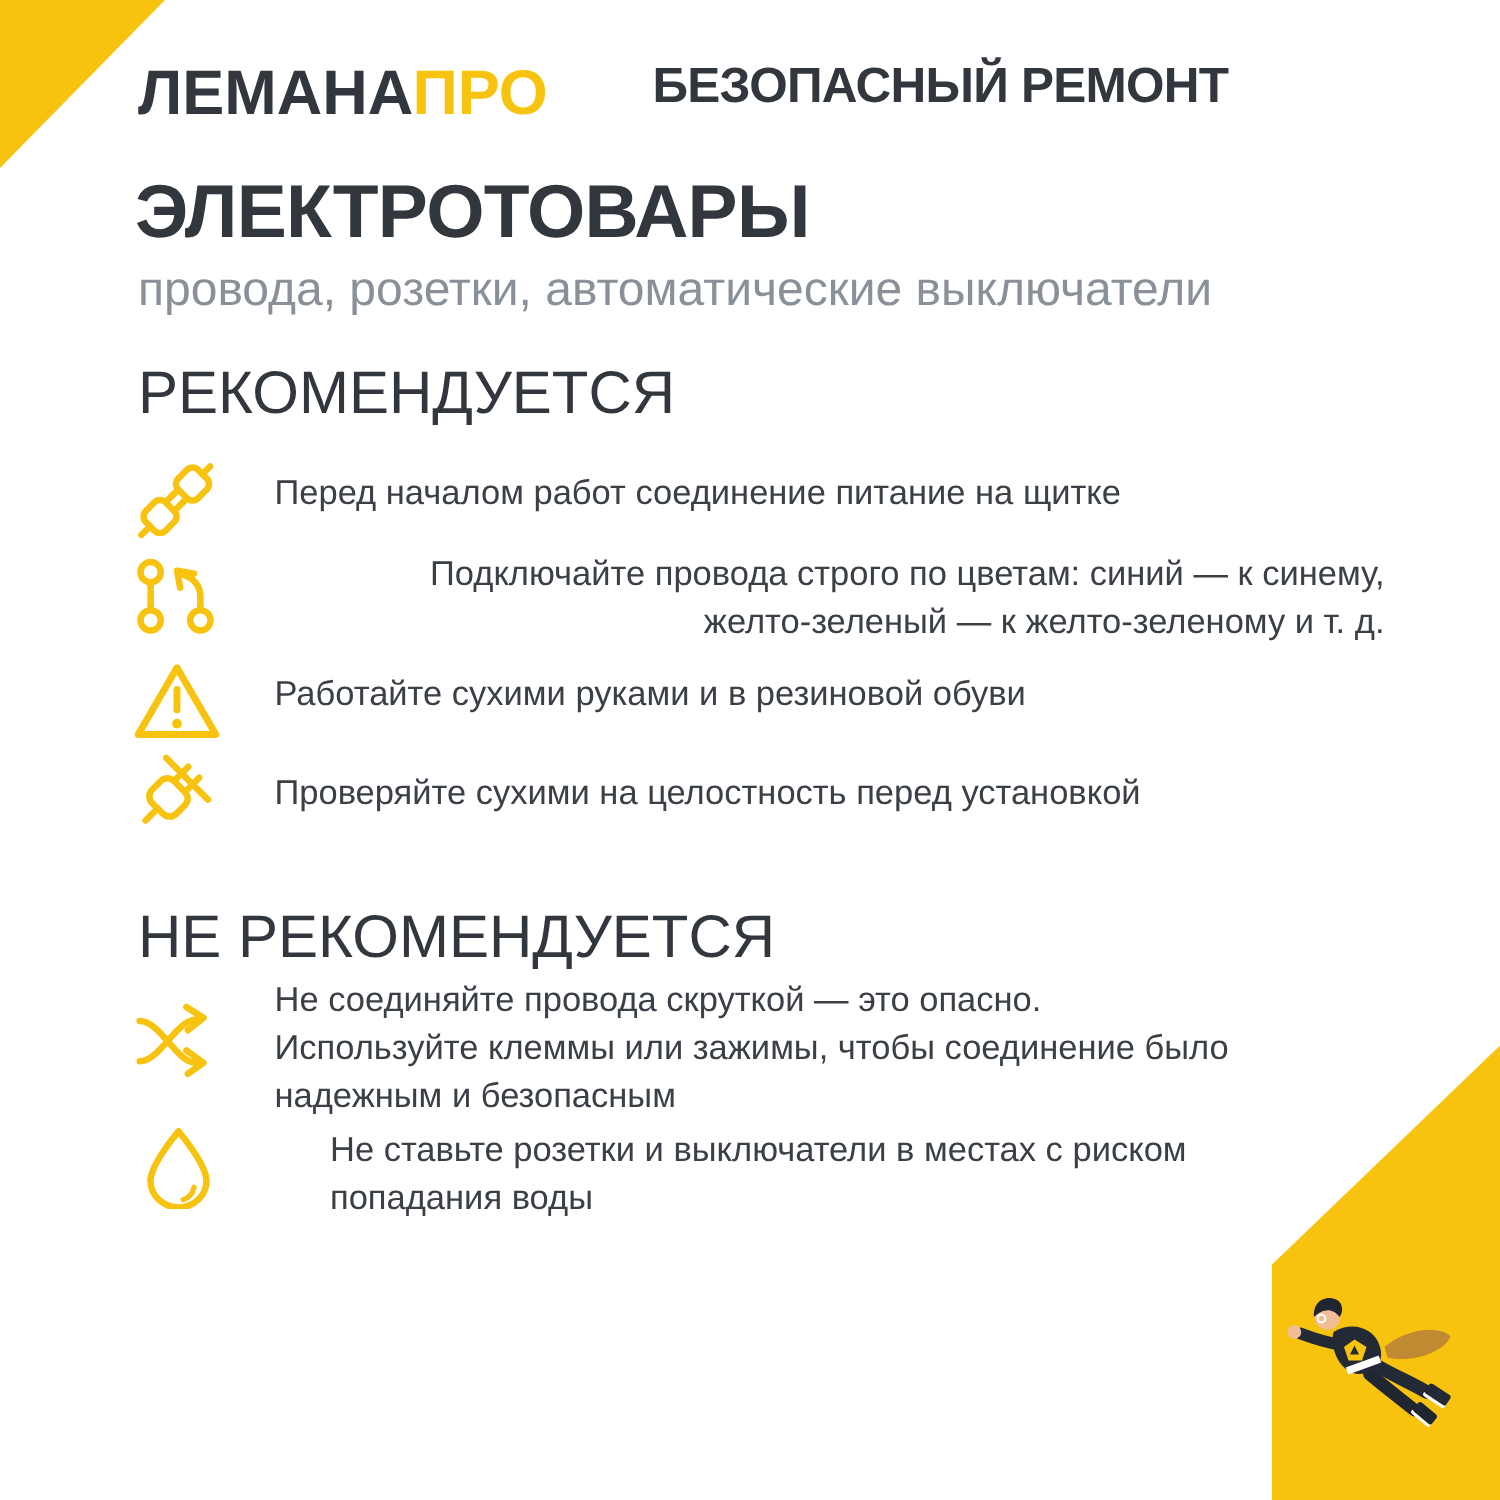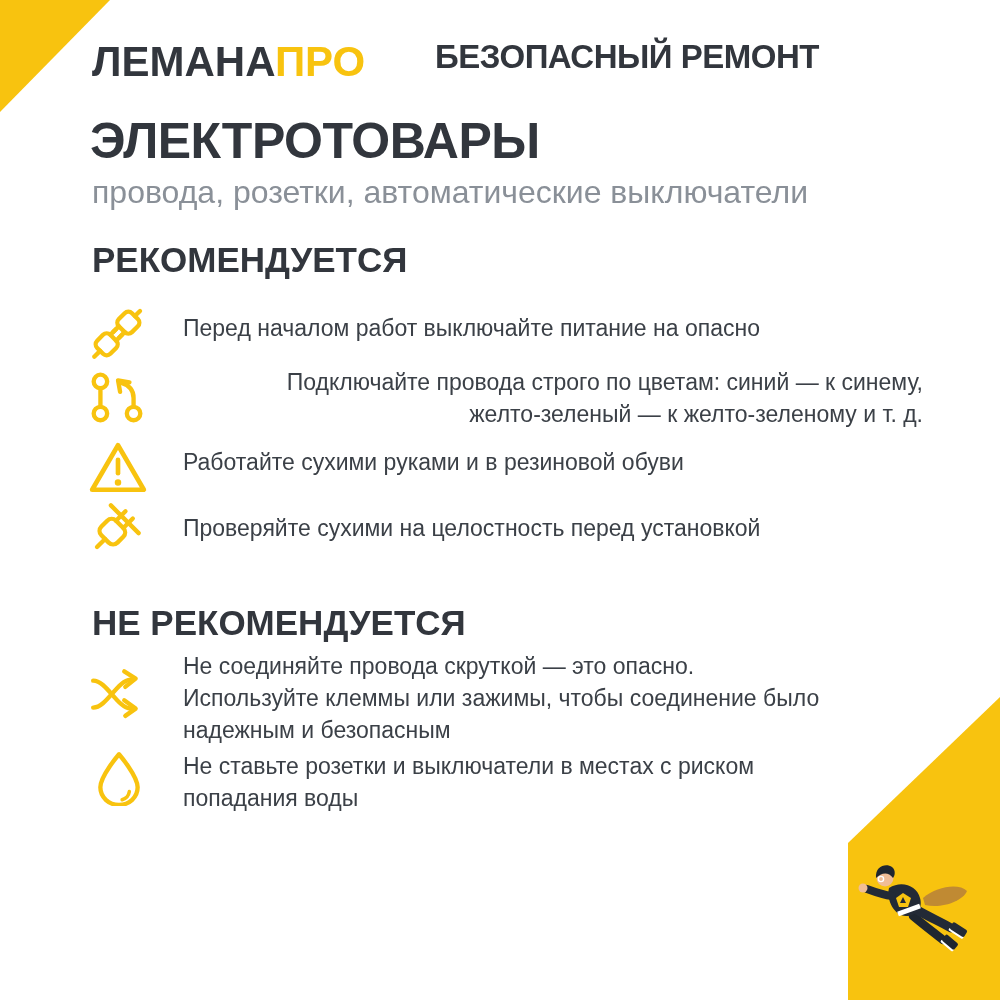--- a/index.html
+++ b/index.html
@@ -42,21 +42,21 @@
     position:absolute;left:90px;top:112px;
     font-size:50px;font-weight:900;letter-spacing:-0.5px;
     color:var(--dark);white-space:nowrap;
   }
   .hero-subtitle{
     position:absolute;left:92px;top:174px;
     font-size:32px;font-weight:400;color:var(--muted);white-space:nowrap;
   }
   .section-heading{
     position:absolute;left:92px;
-    font-size:35px;font-weight:700;letter-spacing:0;
+    font-size:40px;font-weight:400;letter-spacing:0;
     color:var(--dark);white-space:nowrap;
   }
   #rec-heading{top:240px;}
   #notrec-heading{top:603px;}
   .item-text{
     position:absolute;left:183px;width:740px;
     font-size:23px;line-height:32px;color:var(--body);
     white-space:pre-line;
   }
   .item-icon{position:absolute;}
@@ -88,21 +88,21 @@
       <line x1="22" y1="51" x2="22" y2="59"></line>
     </g>
     <g transform="rotate(45 43 21)">
       <rect x="34" y="12" width="18" height="18" rx="5"></rect>
       <line x1="39" y1="30" x2="39" y2="38"></line>
         <line x1="47" y1="30" x2="47" y2="38"></line>
       <line x1="43" y1="12" x2="43" y2="5"></line>
     </g>
   </svg>
 </div>
-<div class="item-text" style="top:312px;">Перед началом работ выключайте питание на опасно</div>
+<div class="item-text" style="top:312px;">Перед началом работ соединение питание на щитке</div>
 
 <div class="item-icon" style="left:88px;top:369px;">
   <svg width="58" height="58" viewBox="0 0 56 56" class="icon-svg">
     <circle cx="12" cy="12" r="6.5"></circle>
     <line x1="12" y1="19" x2="12" y2="36"></line>
     <circle cx="12" cy="43" r="6.5"></circle>
     <circle cx="44" cy="43" r="6.5"></circle>
     <path d="M44 36 V28 C44 19 38 15 31 13"></path>
     <polyline points="31,22 29,11 40,13" fill="none"></polyline>
   </svg>
@@ -145,21 +145,21 @@
 <div class="item-text" style="top:650px;">Не соединяйте провода скруткой — это опасно.
 Используйте клеммы или зажимы, чтобы соединение было
 надежным и безопасным</div>
 
 <div class="item-icon" style="left:90px;top:748px;">
   <svg width="58" height="58" viewBox="0 0 56 56" class="icon-svg">
     <path d="M28 6 C28 6 10 27 10 38 A18 17 0 0 0 46 38 C46 27 28 6 28 6 Z"></path>
     <path d="M38 42 A10 10 0 0 1 31 50" style="stroke-width:3.4;"></path>
   </svg>
 </div>
-<div class="item-text" style="top:750px;">Не ставьте розетки и выключатели в местах с риском
+<div class="item-text" style="top:750px;margin-left:37px;">Не ставьте розетки и выключатели в местах с риском
 попадания воды</div>
 
 <svg class="character" viewBox="0 0 150 140">
 
   <path d="M78,46 C92,34 114,31 122,39 C118,49 97,57 80,53 Z" fill="#C08A33"></path>
 
   <path d="M68,64 C80,74 88,80 98,88" stroke="#1F2630" stroke-width="8.5" fill="none" stroke-linecap="round"></path>
   <g transform="rotate(40 103 91)">
     <rect x="96" y="92" width="16" height="3" rx="1.5" fill="#ffffff"></rect>
     <rect x="96" y="85" width="16" height="8" rx="2" fill="#1F2630"></rect>

